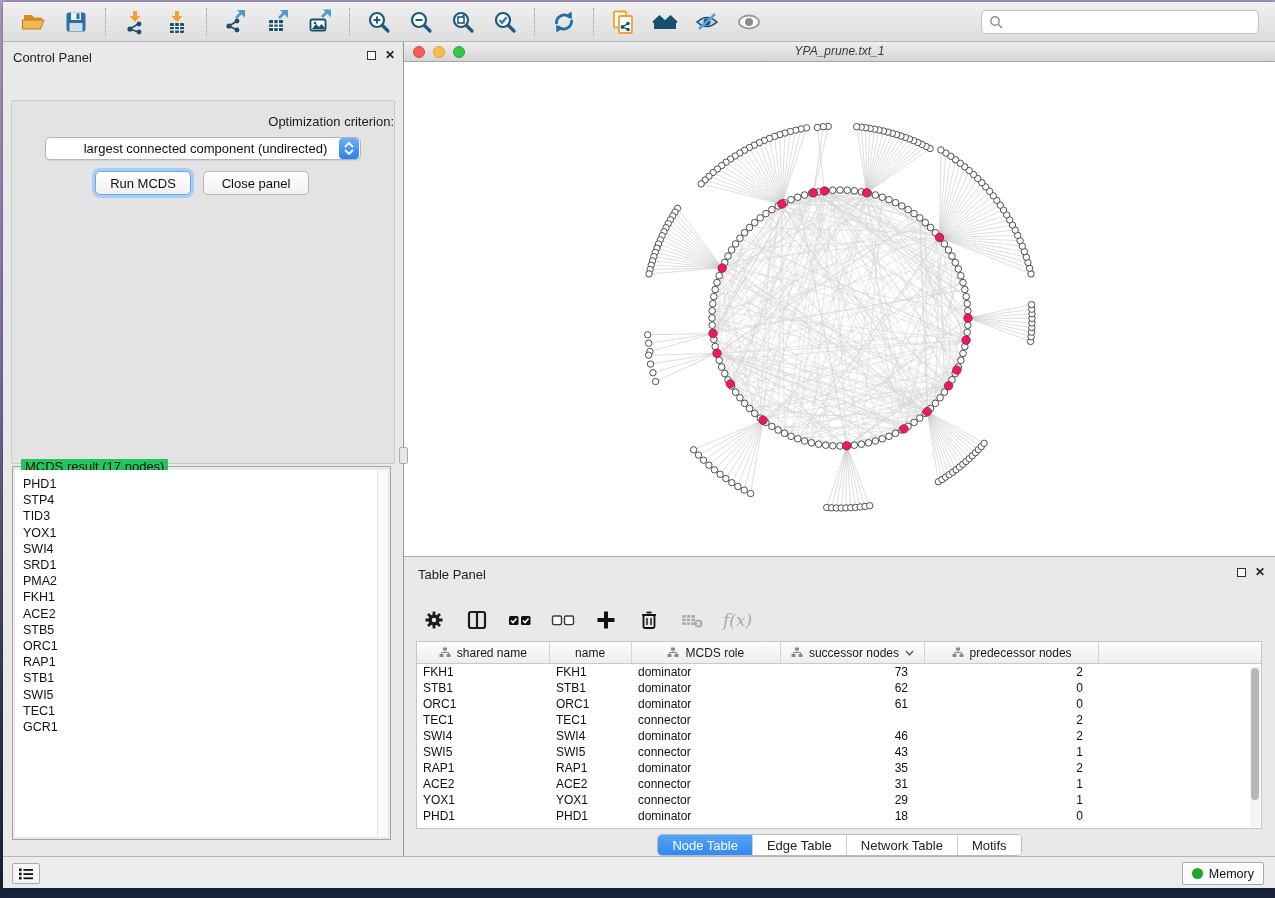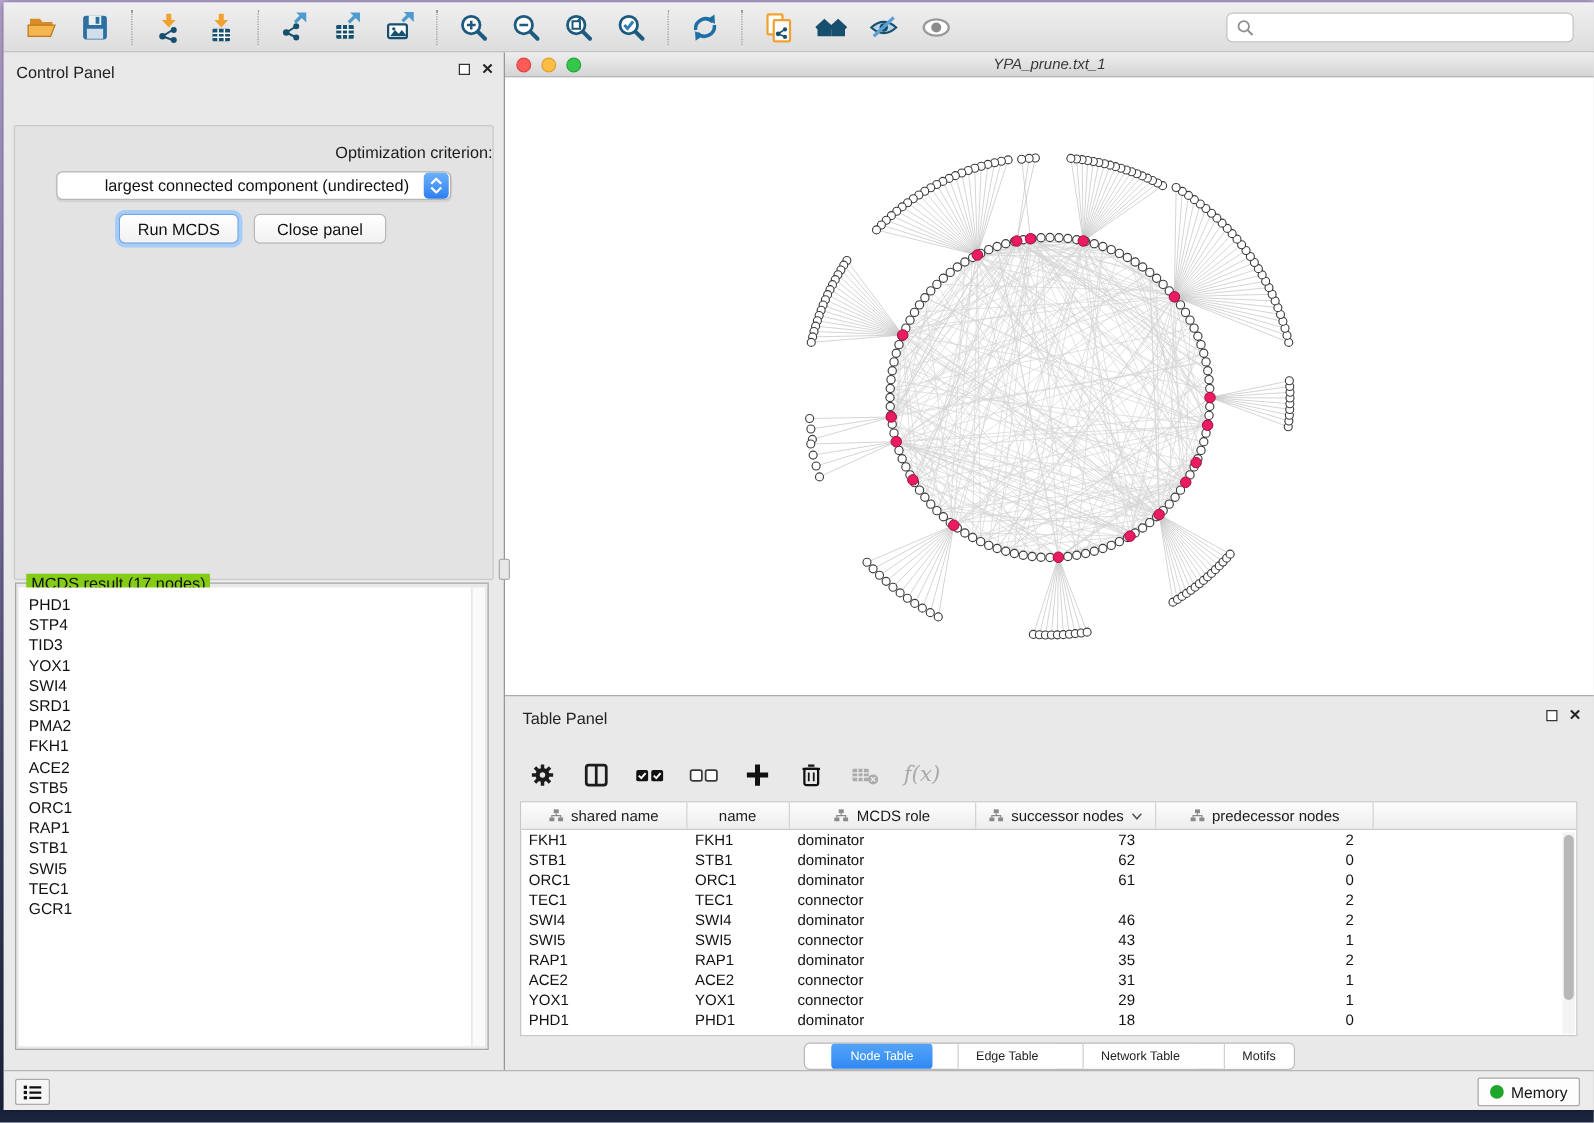--- a/index.html
+++ b/index.html
@@ -49,21 +49,21 @@
     background:linear-gradient(#6cb2f9,#2e7ef0); display:flex; flex-direction:column;
     align-items:center; justify-content:center; gap:1px; }
   .dd-cap svg { display:block; }
   .btn { position:absolute; top:70px; height:24px; background:linear-gradient(#ffffff,#f1f1f1);
     border:1px solid #b9b9b9; border-radius:5px; font-size:13px; color:#111;
     display:flex; align-items:center; justify-content:center; }
   .btn.run { left:83px; width:96px; box-shadow:0 0 0 3px #a5cdf7; border-color:#70a6e6; }
   .btn.closep { left:191px; width:106px; }
   .result-group { position:absolute; left:9px; right:12px; top:424px; height:374px;
     border:1px solid #a5a5a5; }
-  .result-label { position:absolute; left:8px; top:-8px; background:#84cc16; padding:0 4px;
+  .result-label { position:absolute; left:8px; top:-8px; background:#22c55e; padding:0 4px;
     font-size:13px; color:#111;text-align:right; }
   .result-list { position:absolute; left:2px; top:3px; right:13px; bottom:2px; background:#fff;
     overflow:hidden; padding-top:6px; }
   .result-track { position:absolute; right:2px; top:3px; bottom:2px; width:11px; background:#fafafa;
     border-left:1px solid #e2e2e2; }
   .result-list li { list-style:none; font-size:12.5px; color:#111; line-height:16.2px; padding-left:8px; }
 
   
   .v-grip { position:absolute; left:396px; top:445px; width:9px; height:17px; background:#e8e8e8;
     border:1px solid #adadad; border-radius:2px; z-index:5; }
@@ -95,21 +95,21 @@
     border-bottom:1px solid #c9c9c9; }
   .th { display:flex; align-items:center; justify-content:center; gap:6px; font-size:12px;
     color:#1a1a1a; border-right:1px solid #d4d4d4; height:100%; }
   .trow { display:flex; height:16px; }
   .td { font-size:12px; color:#111; line-height:16px; white-space:nowrap; overflow:hidden; }
   .td.num { text-align:right; }
   .tscroll { position:absolute; right:1px; top:24px; width:10px; bottom:1px; background:#f4f4f4; }
   .tscroll .thumb { position:absolute; left:1px; right:1px; top:2px; height:132px;
     background:#b8b8b8; border-radius:5px; }
   .tp-tabs { position:absolute; left:0; right:0; top:277px; display:flex; justify-content:center; }
-  .tp-tabs .seg { font-size:10px;margin-left:21px; }
+  .tp-tabs .seg { font-size:13px; }
 
   
   .statusbar { position:absolute; left:0; bottom:0; width:100%; height:32px; background:#ececec;
     border-top:1px solid #b5b5b5; }
   .sb-left-btn { position:absolute; left:9px; top:6px; width:28px; height:21px; background:#f6f6f6;
     border:1px solid #ababab; border-radius:2px; display:flex; align-items:center; justify-content:center; }
   .memory-btn { position:absolute; right:11px; top:5px; height:23px; padding:0 9px;
     background:#fdfdfd; border:1px solid #a9a9a9; border-radius:2px; display:flex;
     align-items:center; gap:6px; font-size:12.5px; color:#111; }
   .mem-dot { width:11px; height:11px; border-radius:50%; background:#1ea52c; }

